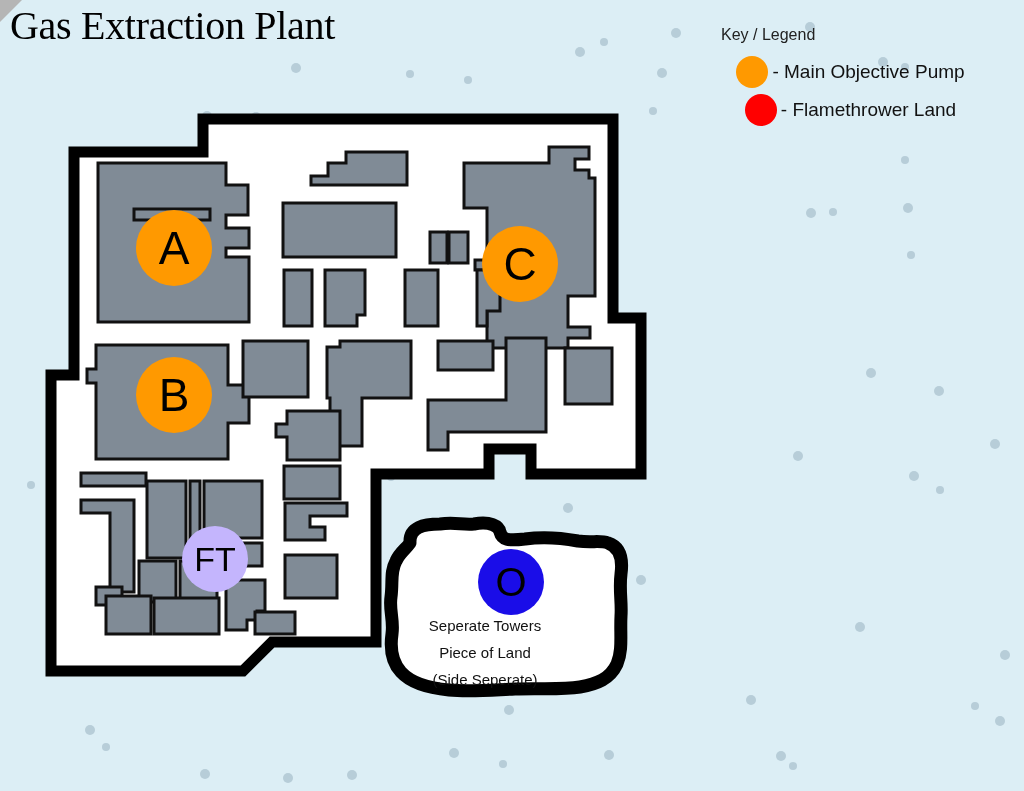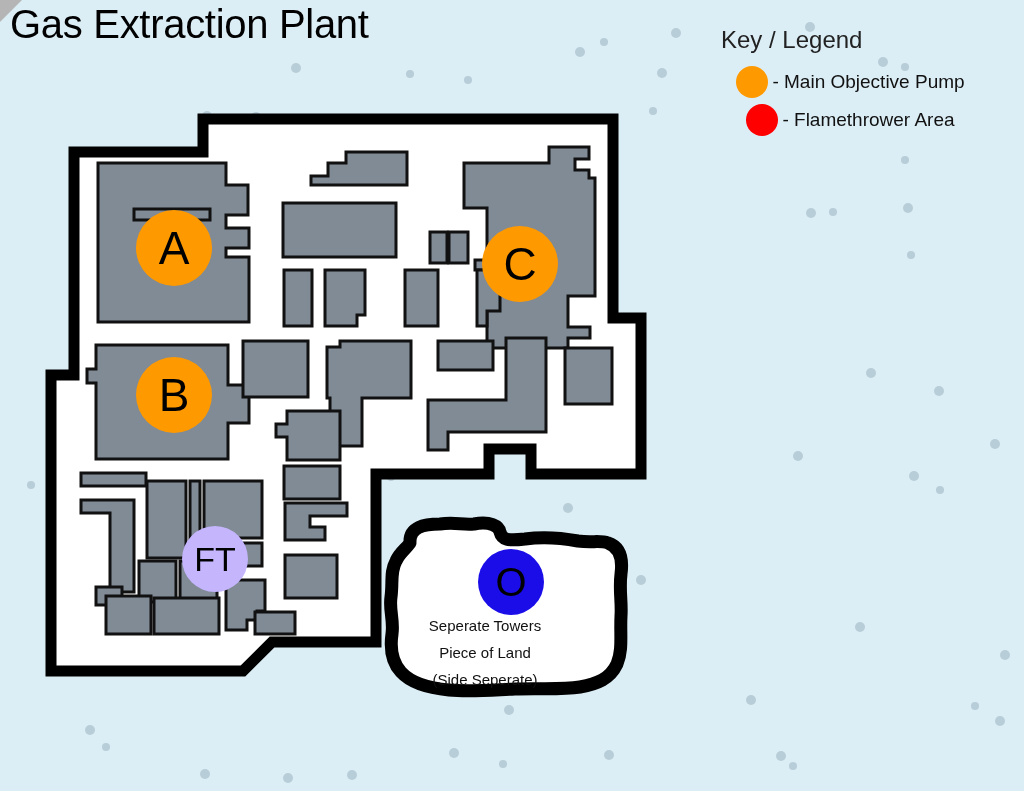--- a/index.html
+++ b/index.html
@@ -34,21 +34,21 @@
   
   .page-title {
     position: absolute;
     left: 10px;
     top: 2px;
     font-size: 40px;
     font-weight: 400;
     color: #000000;
     letter-spacing: -0.3px;
     white-space: nowrap;
-    font-family: Liberation Sans, sans-serif;
+    font-family: Liberation Serif, serif;
   }
 
   
   .corner-fold {
     position: absolute;
     left: 0;
     top: 0;
     width: 0;
     height: 0;
     border-top: 22px solid #b5b5b5;
@@ -56,21 +56,21 @@
   }
 
   
   .legend {
     position: absolute;
     left: 683px;
     top: 26px;
     width: 335px;
   }
   .legend-title {
-    font-size: 24px;
+    font-size: 16px;
     color: #222;
     margin-left: 38px;
     margin-bottom: 9px;
     white-space: nowrap;
   }
   .legend-row {
     display: flex;
     align-items: center;
     height: 38px;
     white-space: nowrap;
@@ -285,21 +285,21 @@
   <div class="legend">
     <div class="legend-title">Key / Legend</div>
 
     <div class="legend-row">
       <span class="legend-swatch" style="background:#ff9900;"></span>
       <span class="legend-label">- Main Objective Pump</span>
     </div>
 
     <div class="legend-row">
       <span class="legend-swatch" style="background:#ff0000;"></span>
-      <span class="legend-label">- Flamethrower Area</span>
+      <span class="legend-label">- Flamethrower Land</span>
     </div>
 
   </div>
 
   <div class="marker marker-a" style="left:136px; top:210px; background:#ff9900;">
     <span>A</span>
   </div>
 
   <div class="marker marker-b" style="left:136px; top:357px; background:#ff9900;">
     <span>B</span>

